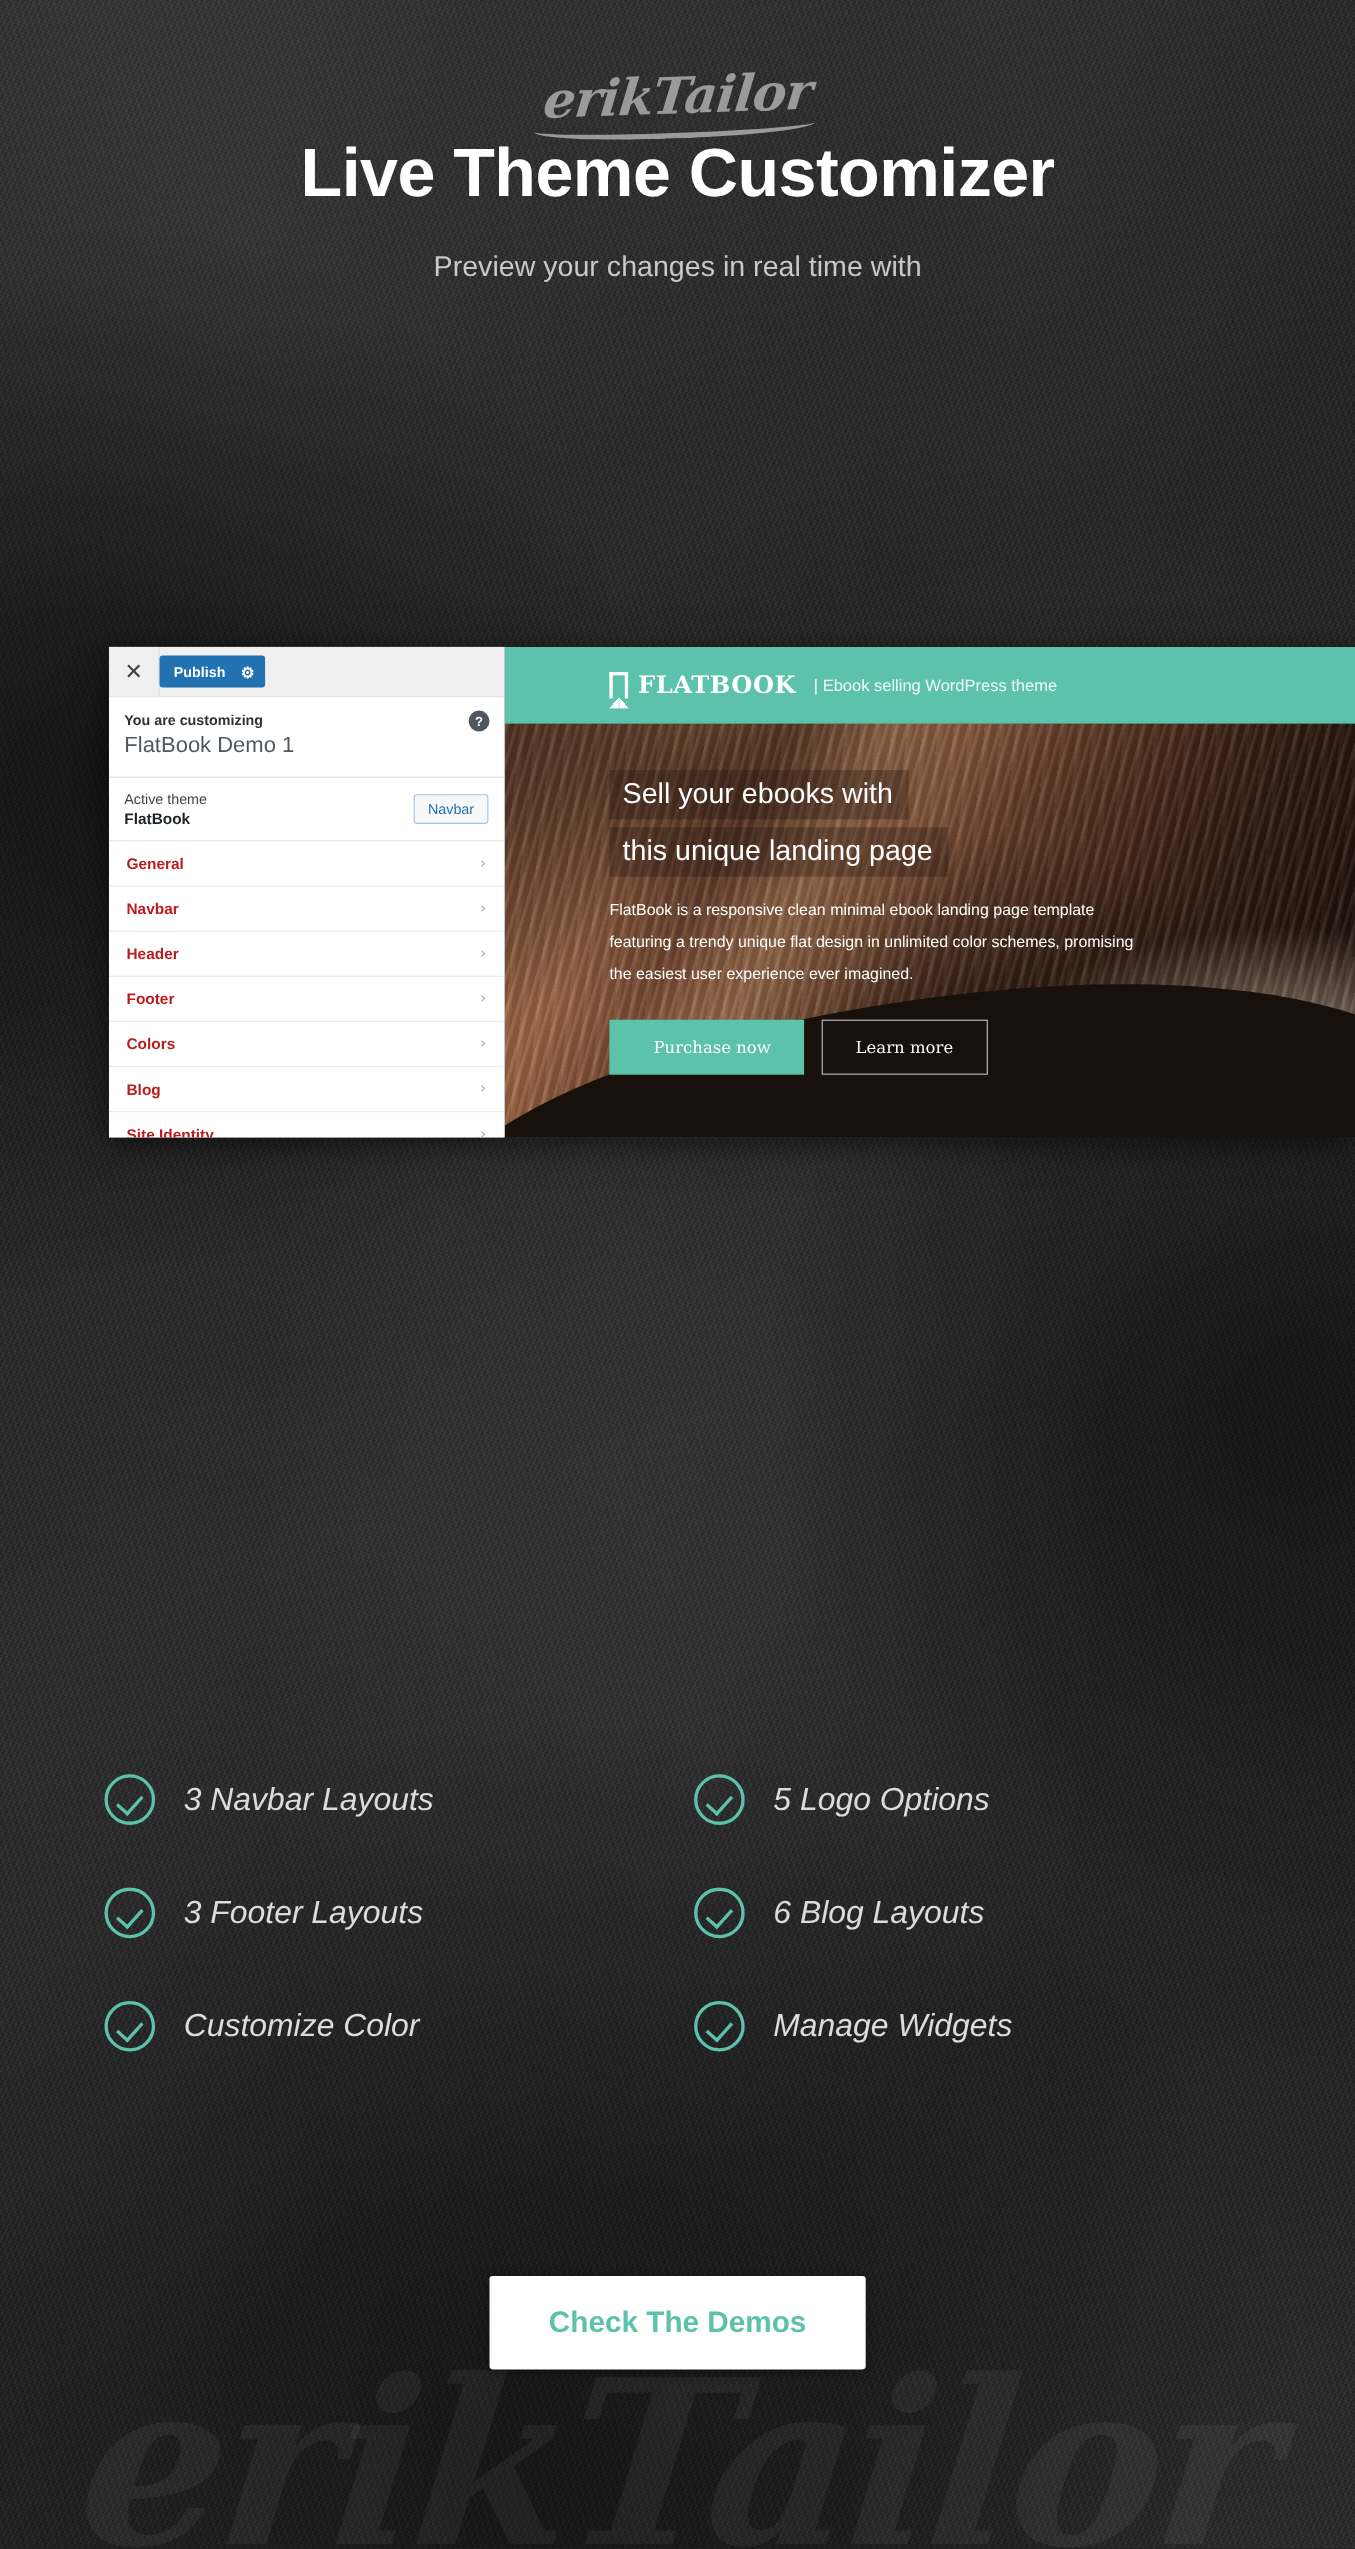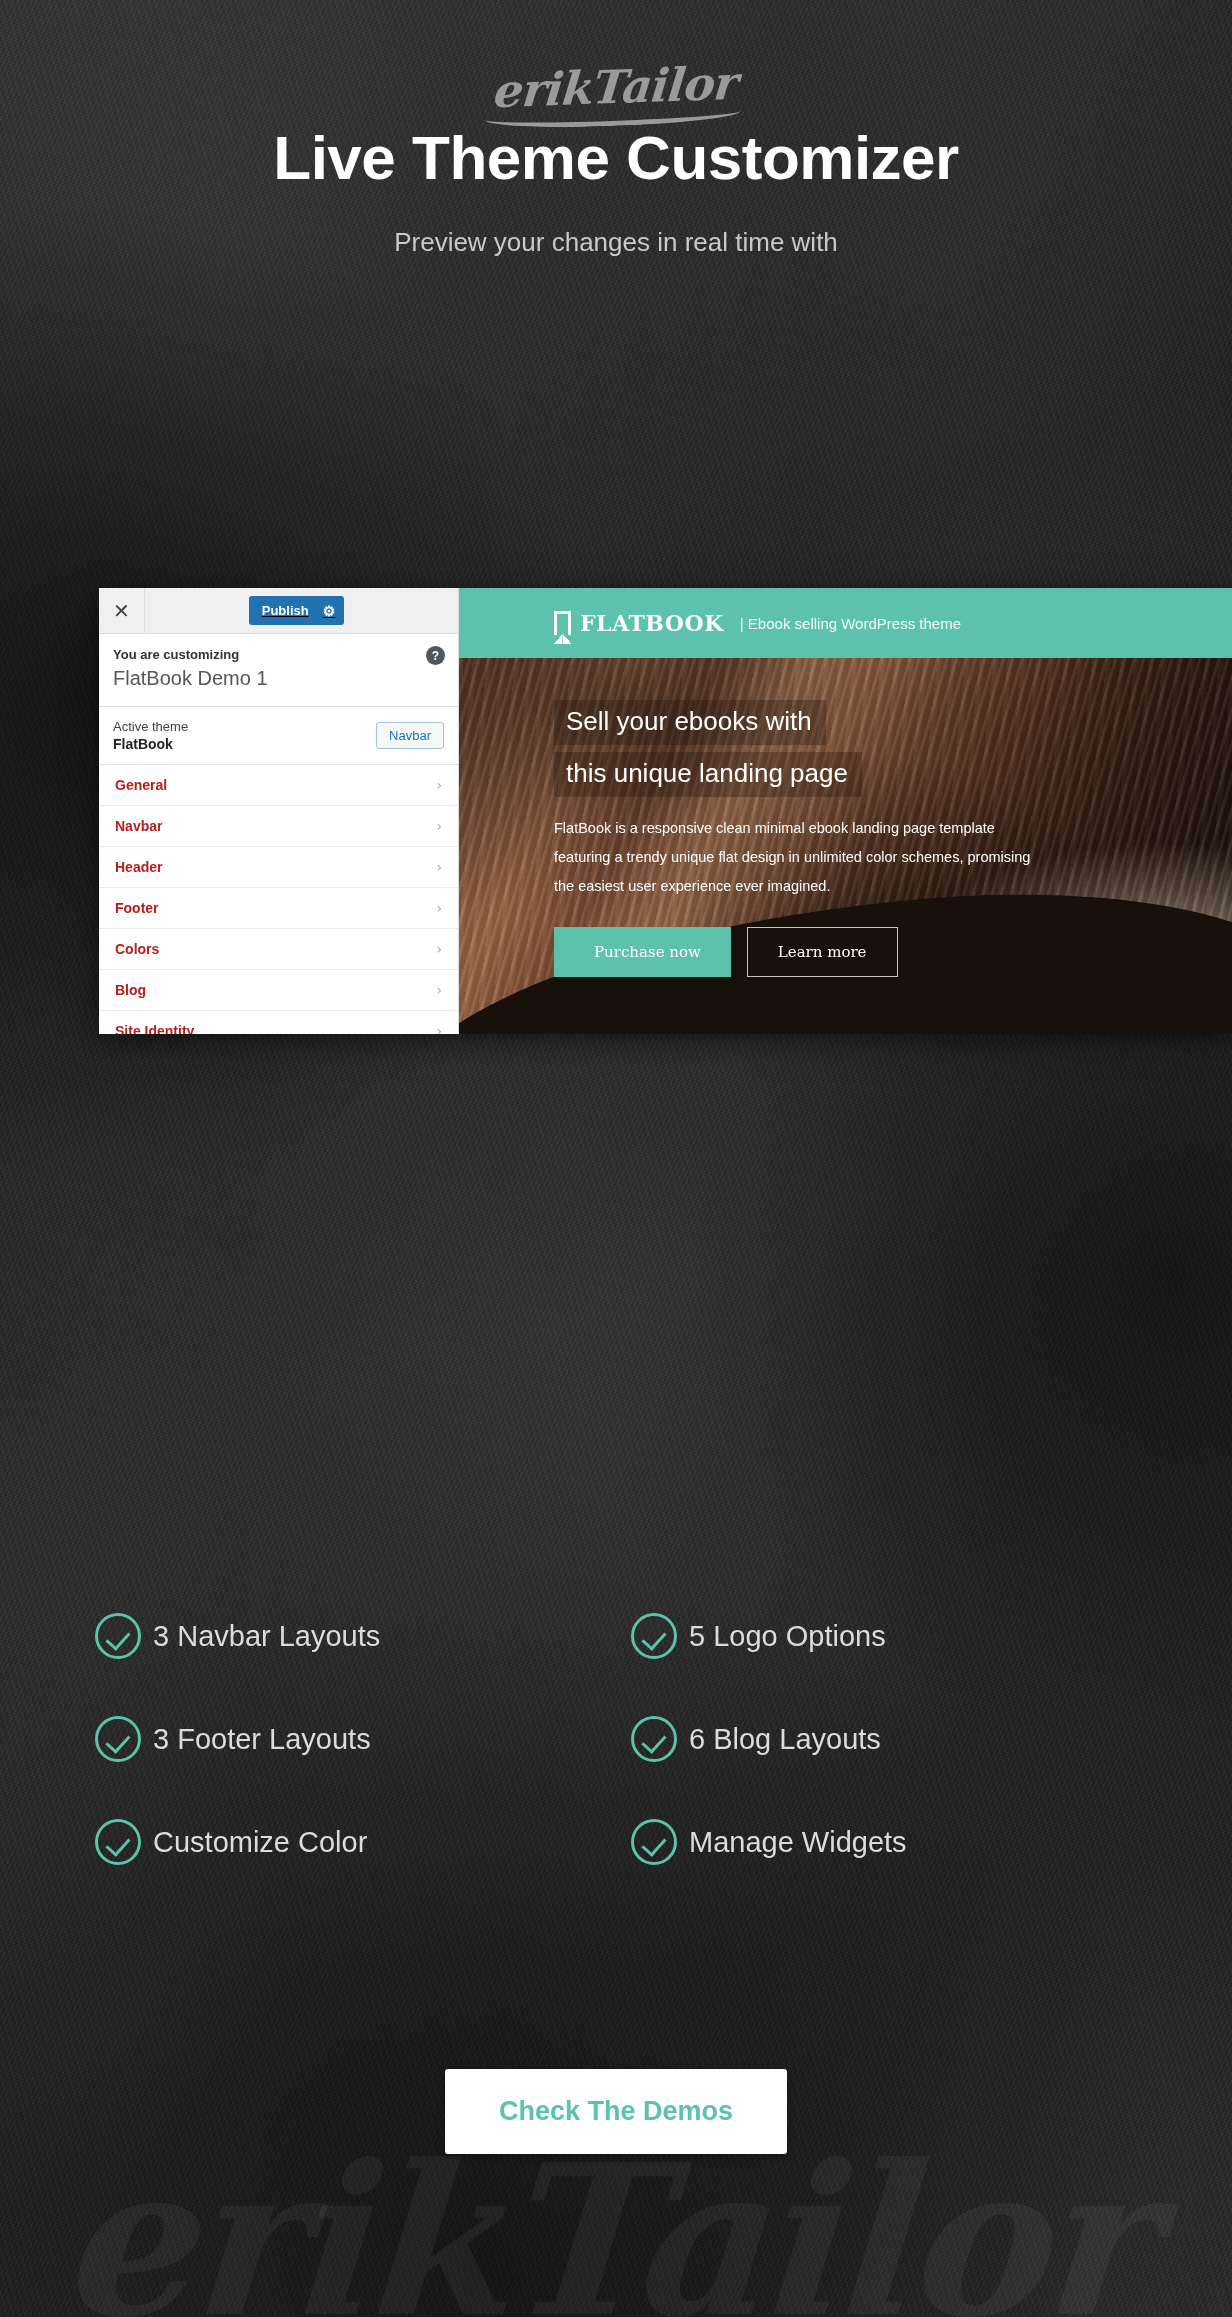--- a/index.html
+++ b/index.html
@@ -137,24 +137,23 @@
     width: 46px; height: 45px;
     display: flex; align-items: center; justify-content: center;
     font-size: 20px; color: #3c434a;
     border-right: 1px solid #ddd;
     background: #f0f0f1;
     cursor: pointer;
   }
   .cz-header-right {
     flex: 1;
     display: flex;
-    justify-content: center;
+    justify-content: flex-start;
     align-items: center;
     padding-right: 10px;
-    text-decoration: underline;
   }
   .publish-btn {
     background: #2271b1;
     color: #fff;
     border: none;
     border-radius: 3px;
     height: 29px;
     padding: 0 9px 0 13px;
     font-size: 13px;
     font-weight: bold;
@@ -351,21 +350,21 @@
     position: absolute;
     top: 1613px;
     left: 0; right: 0;
     padding: 0 95px;
     display: grid;
     grid-template-columns: 1fr 1fr;
     row-gap: 57px;
     column-gap: 30px;
     z-index: 2;
   }
-  .feature { display: flex; align-items: center; gap: 12px; }
+  .feature { display: flex; align-items: center; gap: 26px; font-style: italic; }
   .check-circle {
     width: 46px; height: 46px;
     border: 3px solid #5cc2ab;
     border-radius: 50%;
     flex: 0 0 46px;
     position: relative;
   }
   .check-circle::after {
     content: "";
     position: absolute;

